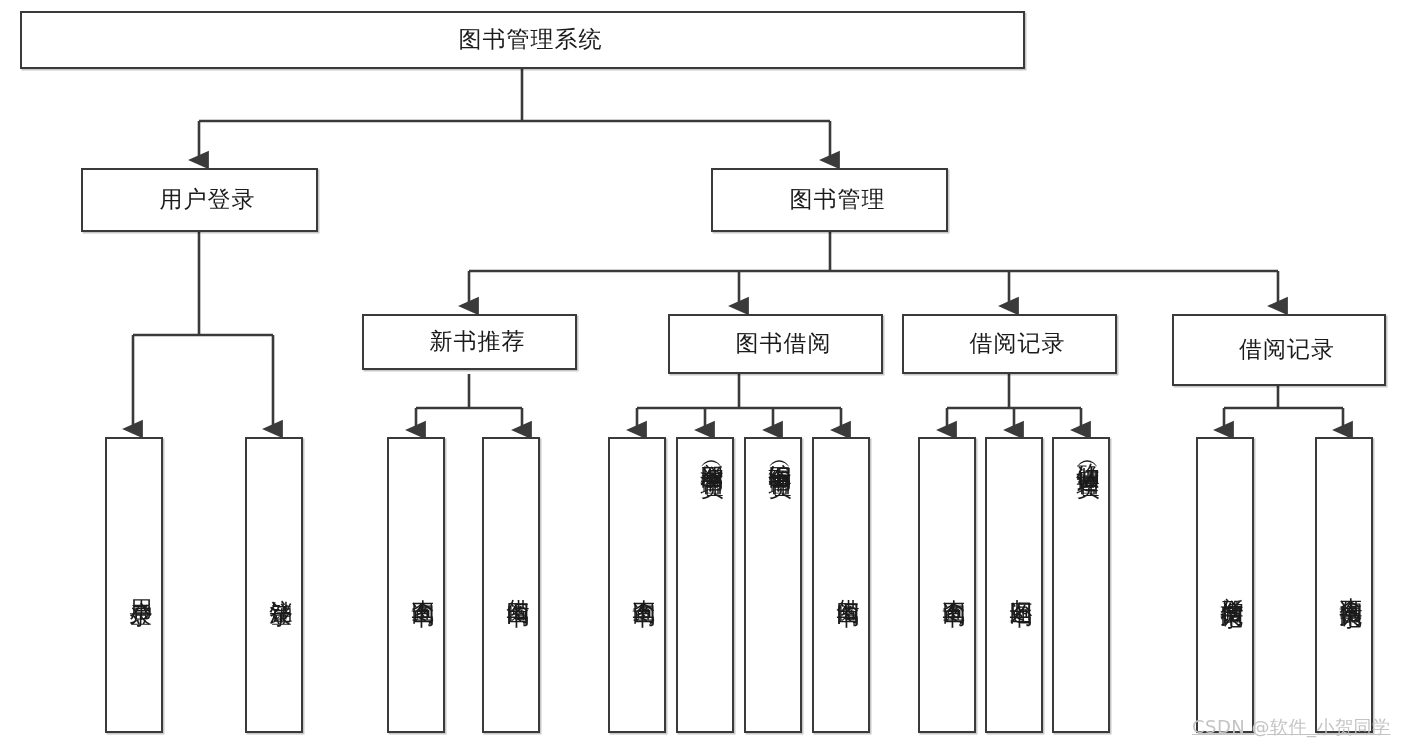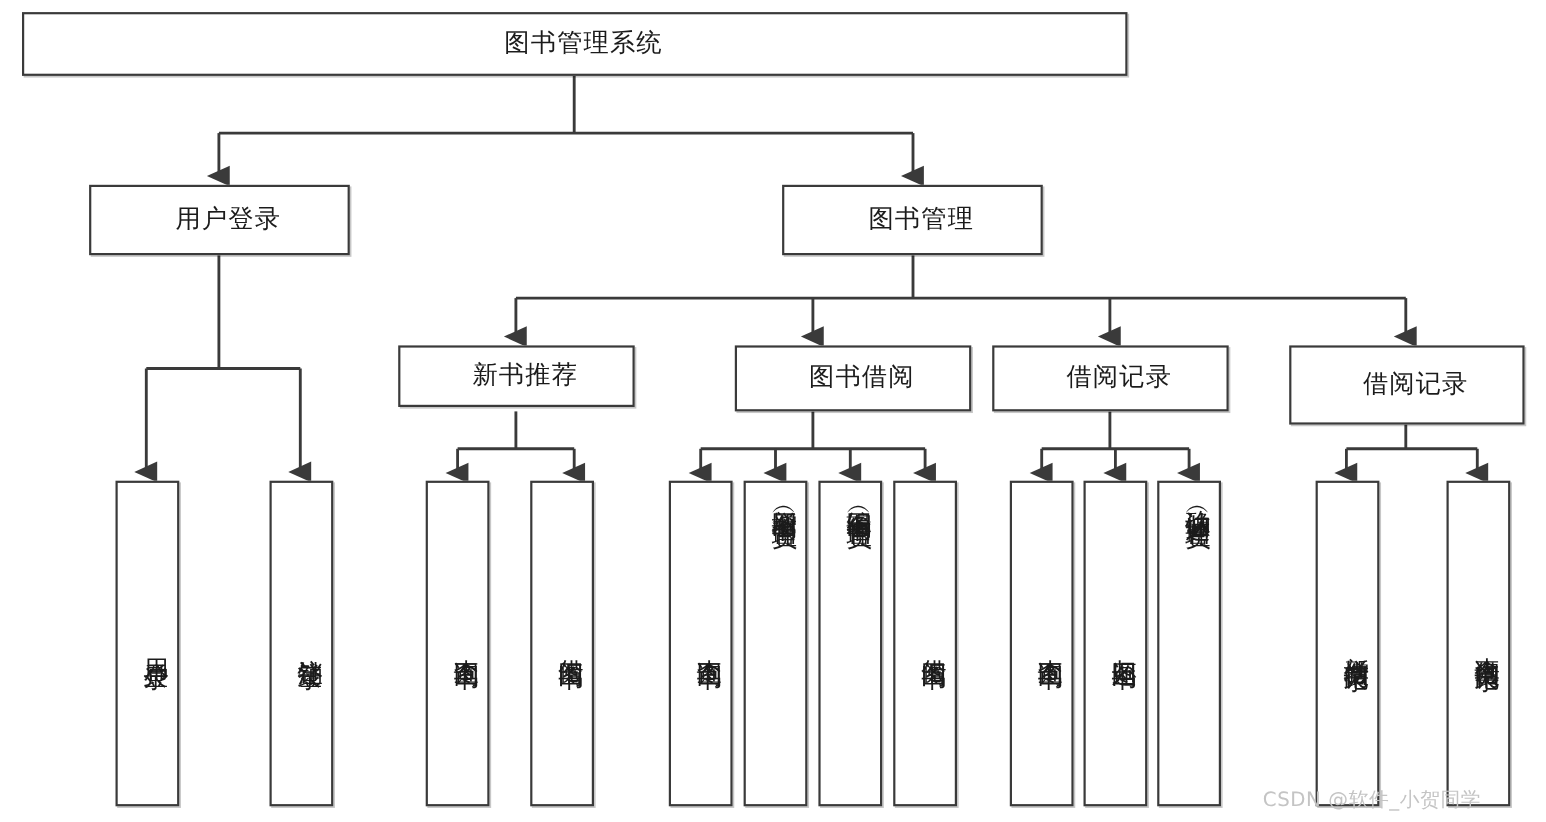--- a/index.html
+++ b/index.html
@@ -197,17 +197,17 @@
   </div>
 
   <div class="node vert" style="left:1196px; top:437px; width:58px; height:296px;">
     <span>新增借阅记录</span>
   </div>
 
   <div class="node vert" style="left:1315px; top:437px; width:58px; height:296px;">
     <span>查询借阅记录</span>
   </div>
 
-  <div class="watermark" style="left:1148px; top:715px;">
+  <div class="watermark" style="left:1192px; top:715px;text-decoration:underline;">
     <span>CSDN @软件_小贺同学</span>
   </div>
 
 </div>
 
 </body></html>

